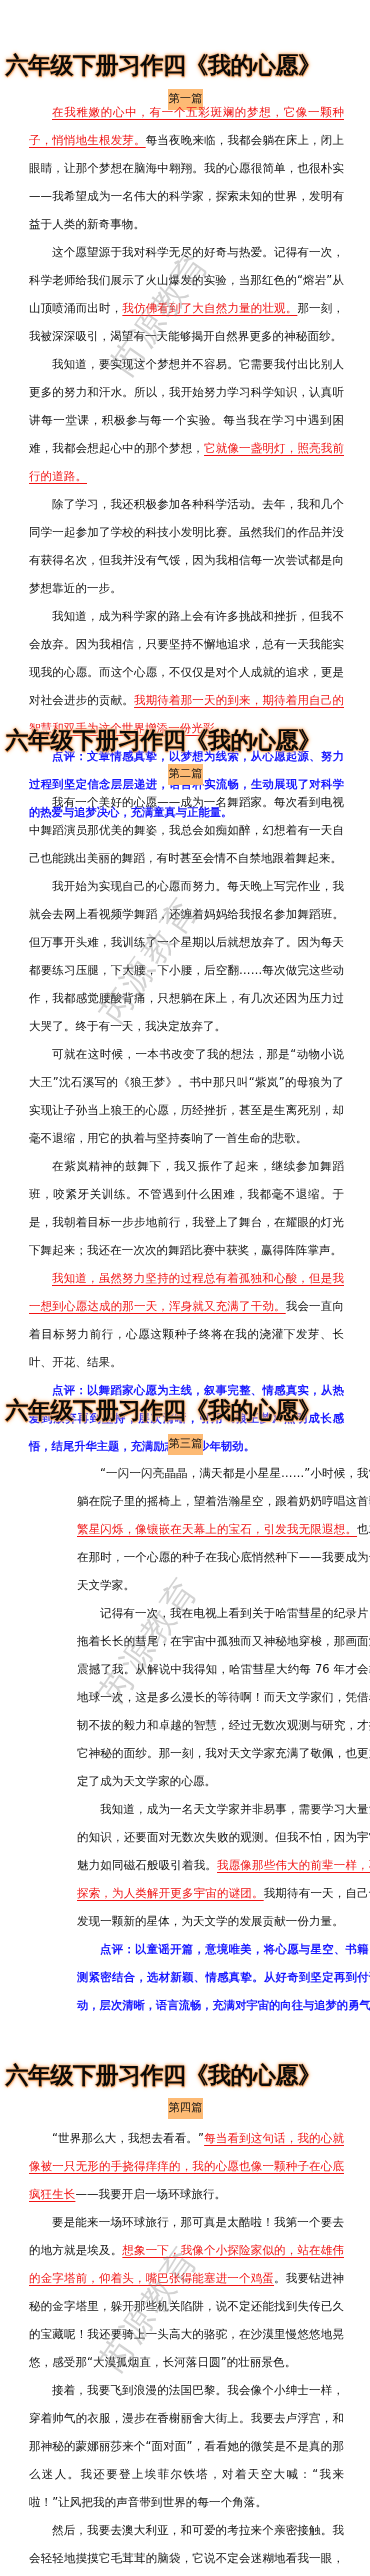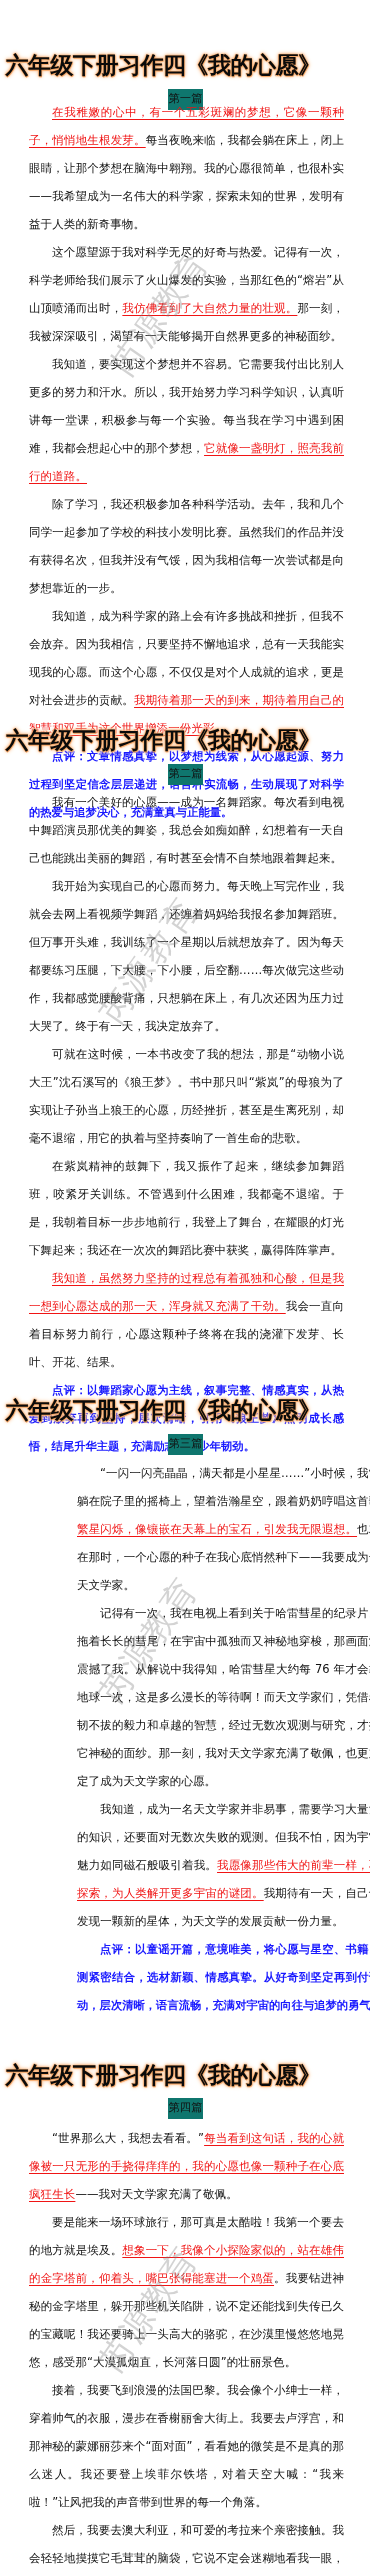--- a/index.html
+++ b/index.html
@@ -7,21 +7,21 @@
          font-family: "DejaVu Sans", "Liberation Sans", sans-serif; color: #111; }
   .page { position: absolute; left: 0; width: 371px; }
   .title {
     position: absolute; left: 0; width: 326px; text-align: center;
     font-family: "DejaVu Sans", sans-serif; font-weight: 900; font-size: 23px; line-height: 31px;
     color: #0a0a0a; letter-spacing: -0.5px;
     text-shadow: 0 0 2.1px #f5a05a, 0 0 3.6px #f7b27a, 0 0 5.2px #fbd0a8, 0.5px 0.5px 0 #f59a50, -0.5px -0.5px 0 #f59a50;
   }
   .badge-row { position: absolute; left: 0; width: 371px; text-align: center; }
   .badge {
-    display: inline-block; background: #0f766e; color: #111; font-size: 11.3px;
+    display: inline-block; background: #fdba74; color: #111; font-size: 11.3px;
     line-height: 20.6px; padding: 0 1px; height: 20.6px;
   }
   .body { position: absolute; left: 29px; width: 315px; }
   p.para {
     margin: 0; font-size: 11.5px; line-height: 28px; text-indent: 23px;
     text-align: justify; letter-spacing: 0.1px; word-break: break-all;
   }
   .hl { color: #f01414; text-decoration: underline; text-decoration-color: #f01414;
         text-decoration-thickness: 1px; text-underline-offset: 3.1px; }
   p.comment { margin: 0; color: #1a1aff; font-family: "DejaVu Serif", "Liberation Serif", serif;
@@ -73,21 +73,21 @@
       <p class="para"><span>我知道，成为一名天文学家并非易事，需要学习大量复杂的知识，还要面对无数次失败的观测。但我不怕，因为宇宙的魅力如同磁石般吸引着我。</span><span class="hl">我愿像那些伟大的前辈一样，不断探索，为人类解开更多宇宙的谜团。</span><span>我期待有一天，自己也能发现一颗新的星体，为天文学的发展贡献一份力量。</span></p>
       <p class="comment">点评：以童谣开篇，意境唯美，将心愿与星空、书籍、观测紧密结合，选材新颖、情感真挚。从好奇到坚定再到付诸行动，层次清晰，语言流畅，充满对宇宙的向往与追梦的勇气。</p>
     </div>
   <div class="watermark" style="left:77px; top:1618px;">芮源教育</div>
 </section>
 
 <section class="page" style="top:0;">
   <div class="title" style="top:2060px;">六年级下册习作四《我的心愿》</div>
   <div class="badge-row" style="top:2098px;"><span class="badge">第四篇</span></div>
   <div class="body" style="top:2124px;">
-      <p class="para"><span>“世界那么大，我想去看看。”</span><span class="hl">每当看到这句话，我的心就像被一只无形的手挠得痒痒的，我的心愿也像一颗种子在心底疯狂生长</span><span>——我对天文学家充满了敬佩。</span></p>
+      <p class="para"><span>“世界那么大，我想去看看。”</span><span class="hl">每当看到这句话，我的心就像被一只无形的手挠得痒痒的，我的心愿也像一颗种子在心底疯狂生长</span><span>——我要开启一场环球旅行。</span></p>
       <p class="para"><span>要是能来一场环球旅行，那可真是太酷啦！我第一个要去的地方就是埃及。</span><span class="hl">想象一下，我像个小探险家似的，站在雄伟的金字塔前，仰着头，嘴巴张得能塞进一个鸡蛋</span><span>。我要钻进神秘的金字塔里，躲开那些机关陷阱，说不定还能找到失传已久的宝藏呢！我还要骑上一头高大的骆驼，在沙漠里慢悠悠地晃悠，感受那“大漠孤烟直，长河落日圆”的壮丽景色。</span></p>
       <p class="para"><span>接着，我要飞到浪漫的法国巴黎。我会像个小绅士一样，穿着帅气的衣服，漫步在香榭丽舍大街上。我要去卢浮宫，和那神秘的蒙娜丽莎来个“面对面”，看看她的微笑是不是真的那么迷人。我还要登上埃菲尔铁塔，对着天空大喊：“我来啦！”让风把我的声音带到世界的每一个角落。</span></p>
       <p class="para"><span>然后，我要去澳大利亚，和可爱的考拉来个亲密接触。我会轻轻地摸摸它毛茸茸的脑袋，它说不定会迷糊地看我一眼，继续睡它的大觉。我还要去看袋鼠跳远比赛，给它们加油助威，说不定我还能学会袋鼠的“独门绝技”呢！</span></p>
     </div>
   <div class="watermark" style="left:77px; top:2287px;">芮源教育</div>
 </section>
 
 <section class="page" style="top:0;">
   
   

